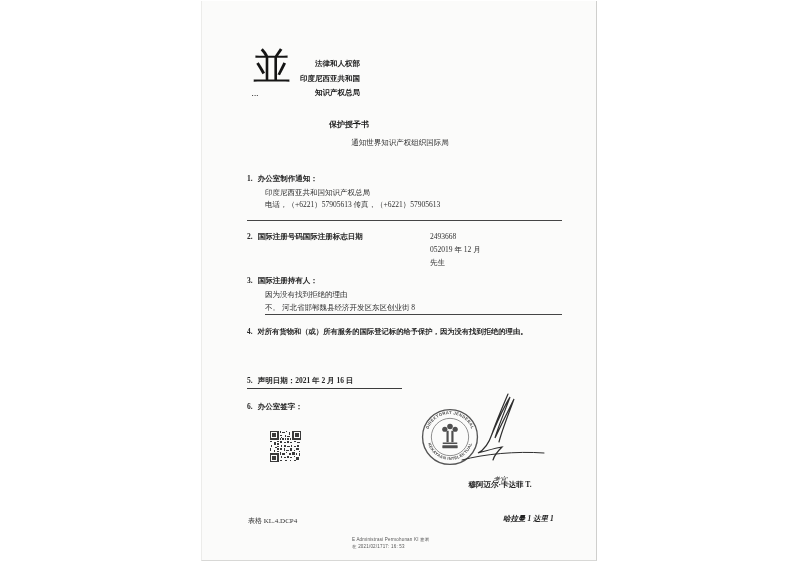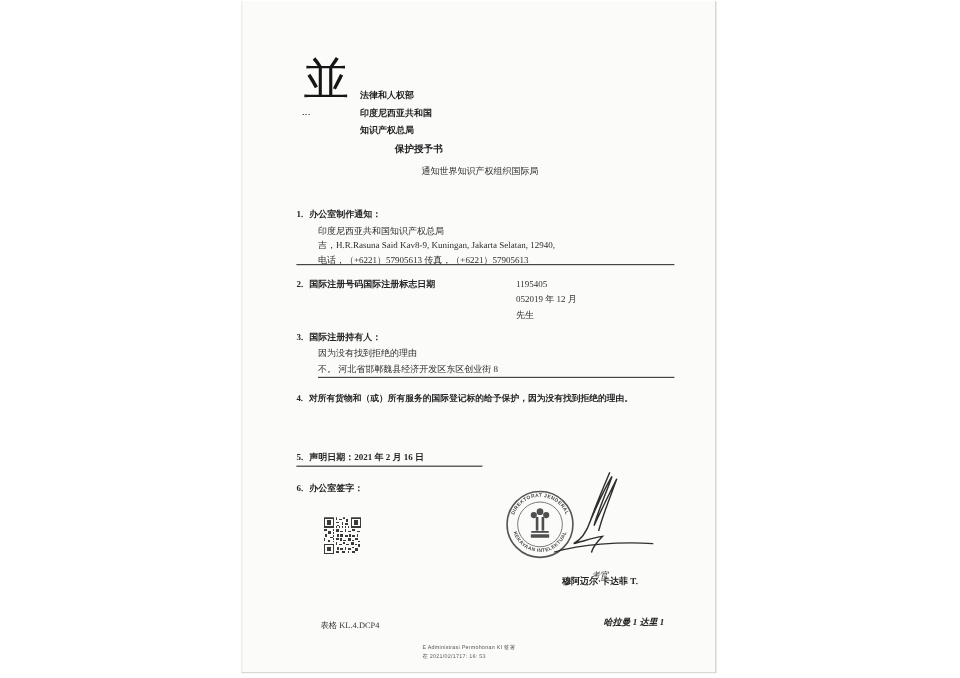--- a/index.html
+++ b/index.html
@@ -23,60 +23,59 @@
   .logo{font-size:38px;line-height:40px;color:#151515;font-family:"Liberation Serif",serif;}
   .logo-cap{font-size:4px;letter-spacing:1px;color:#3a3a3a;}
   .ministry{font-size:7.5px;font-weight:bold;line-height:14.5px;color:#222;}
   .title{font-size:8px;font-weight:bold;color:#1d1d1d;}
   .subtitle{font-size:7.5px;line-height:13px;text-align:center;color:#2d2d2d;}
   .sec{font-size:7.5px;color:#262626;}
   .sec .num{display:inline-block;margin-right:5px;}
   .lines{font-size:7.5px;line-height:12px;color:#2e2e2e;}
   .rule{height:1px;background:#454545;}
   .val{font-size:7.5px;color:#303030;}
-  .small-foot{font-size:7px;color:#333;margin-left:19px;}
+  .small-foot{font-size:7px;color:#333;}
   .sys{font-size:4.5px;line-height:6.5px;color:#555;font-family:"Liberation Sans",sans-serif;letter-spacing:.2px;}
   .sig-name{font-size:7.5px;font-weight:bold;text-align:center;color:#222;}
   .sig-role{font-size:7px;font-style:italic;text-align:center;color:#333;}
   svg{display:block;}
 </style>
 </head>
 <body>
 
 <div class="page"></div>
 
 <div class="abs logo" style="left:253px;top:46px;">並</div>
 <div class="abs logo-cap" style="left:252px;top:93px;">▪▪▪</div>
 
-<div class="abs ministry" style="left:300px;top:73px;">
+<div class="abs ministry" style="left:300px;top:57px;text-align:right;">
   <div>法律和人权部</div>
   <div>印度尼西亚共和国</div>
   <div>知识产权总局</div>
 </div>
 
 <div class="abs title" style="left:329px;top:119px;">保护授予书</div>
 
 <div class="abs subtitle" style="left:300px;top:136px;width:200px;">
   <div>通知世界知识产权组织国际局</div>
 </div>
 
 <div class="abs sec b" style="left:247px;top:174px;">
   <span class="num">1.</span><span>办公室制作通知：</span>
 </div>
 <div class="abs lines" style="left:265px;top:187px;">
   <div>印度尼西亚共和国知识产权总局</div>
-  <div>吉，H.R.Rasuna Said Kav8-9, Kuningan, Jakarta Selatan, 12940,</div>
   <div>电话，（+6221）57905613 传真，（+6221）57905613</div>
 </div>
 <div class="abs rule" style="left:247px;top:220px;width:315px;"></div>
 
 <div class="abs sec b" style="left:247px;top:232px;">
   <span class="num">2.</span><span>国际注册号码国际注册标志日期</span>
 </div>
-<div class="abs val" style="left:430px;top:232px;">1195405</div>
+<div class="abs val" style="left:430px;top:232px;">2493668</div>
 <div class="abs val" style="left:430px;top:245px;">052019 年 12 月</div>
 <div class="abs val" style="left:430px;top:258px;">先生</div>
 
 <div class="abs sec b" style="left:247px;top:276px;">
   <span class="num">3.</span><span>国际注册持有人：</span>
 </div>
 <div class="abs lines" style="left:265px;top:289px;line-height:12.5px;">
   <div>因为没有找到拒绝的理由</div>
   <div>不。  河北省邯郸魏县经济开发区东区创业街 8</div>
 </div>

